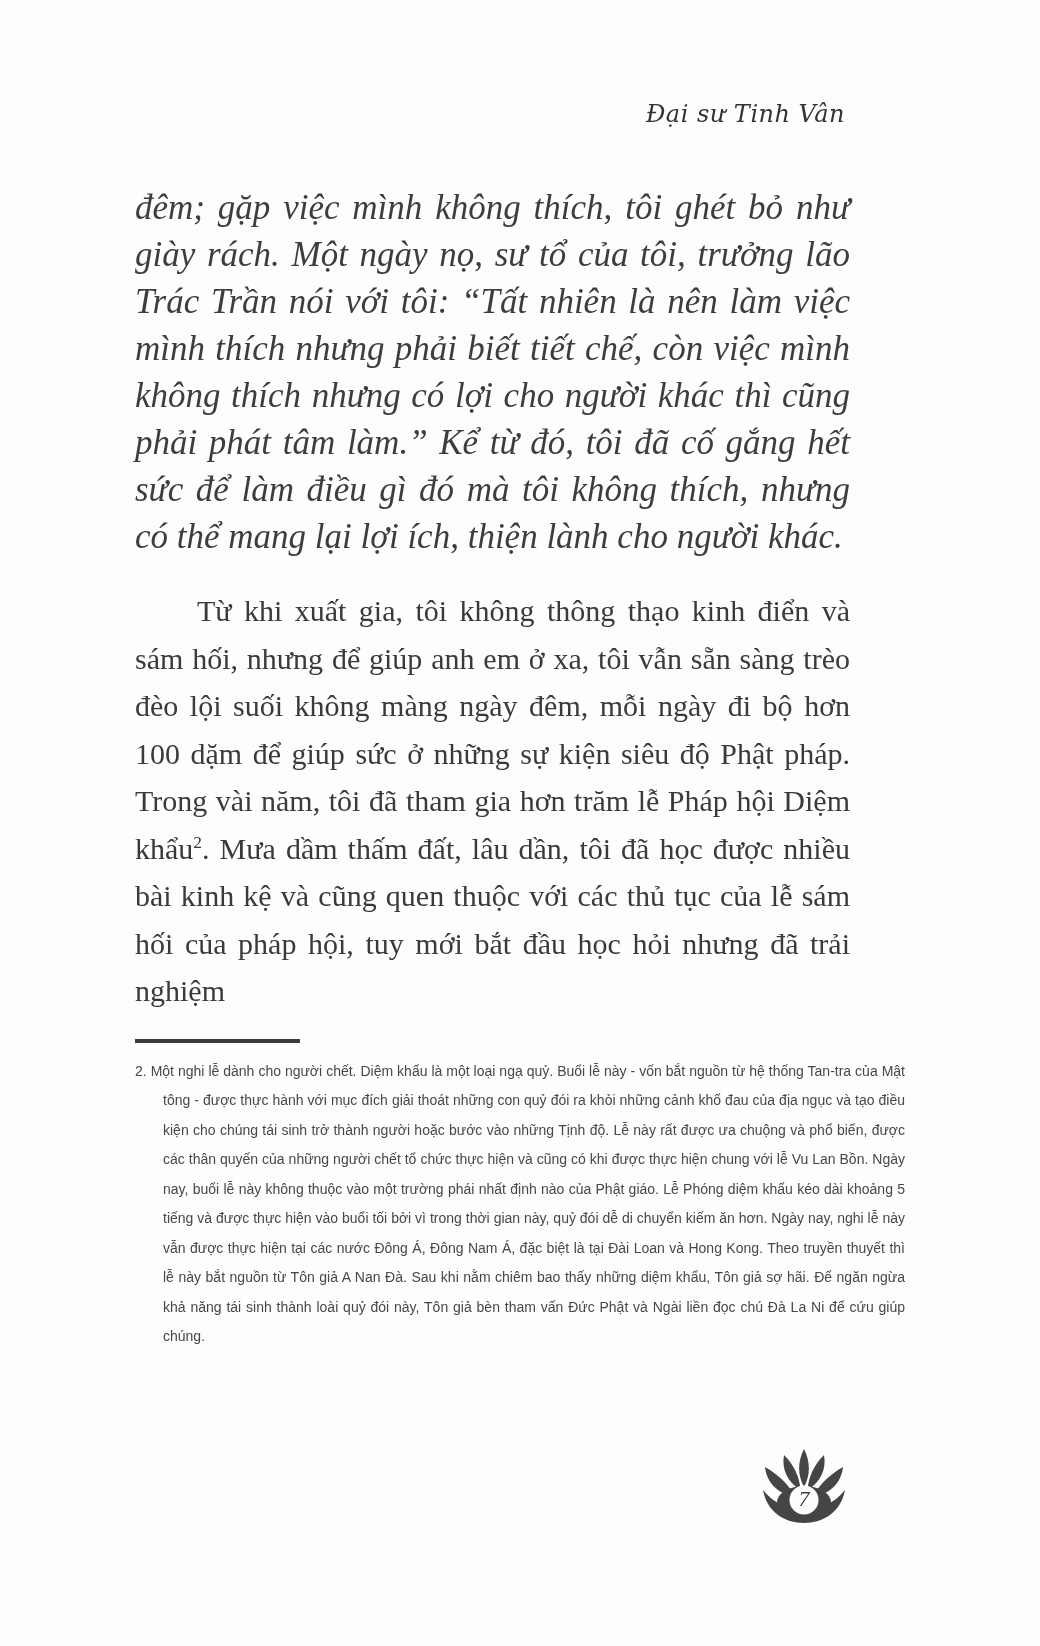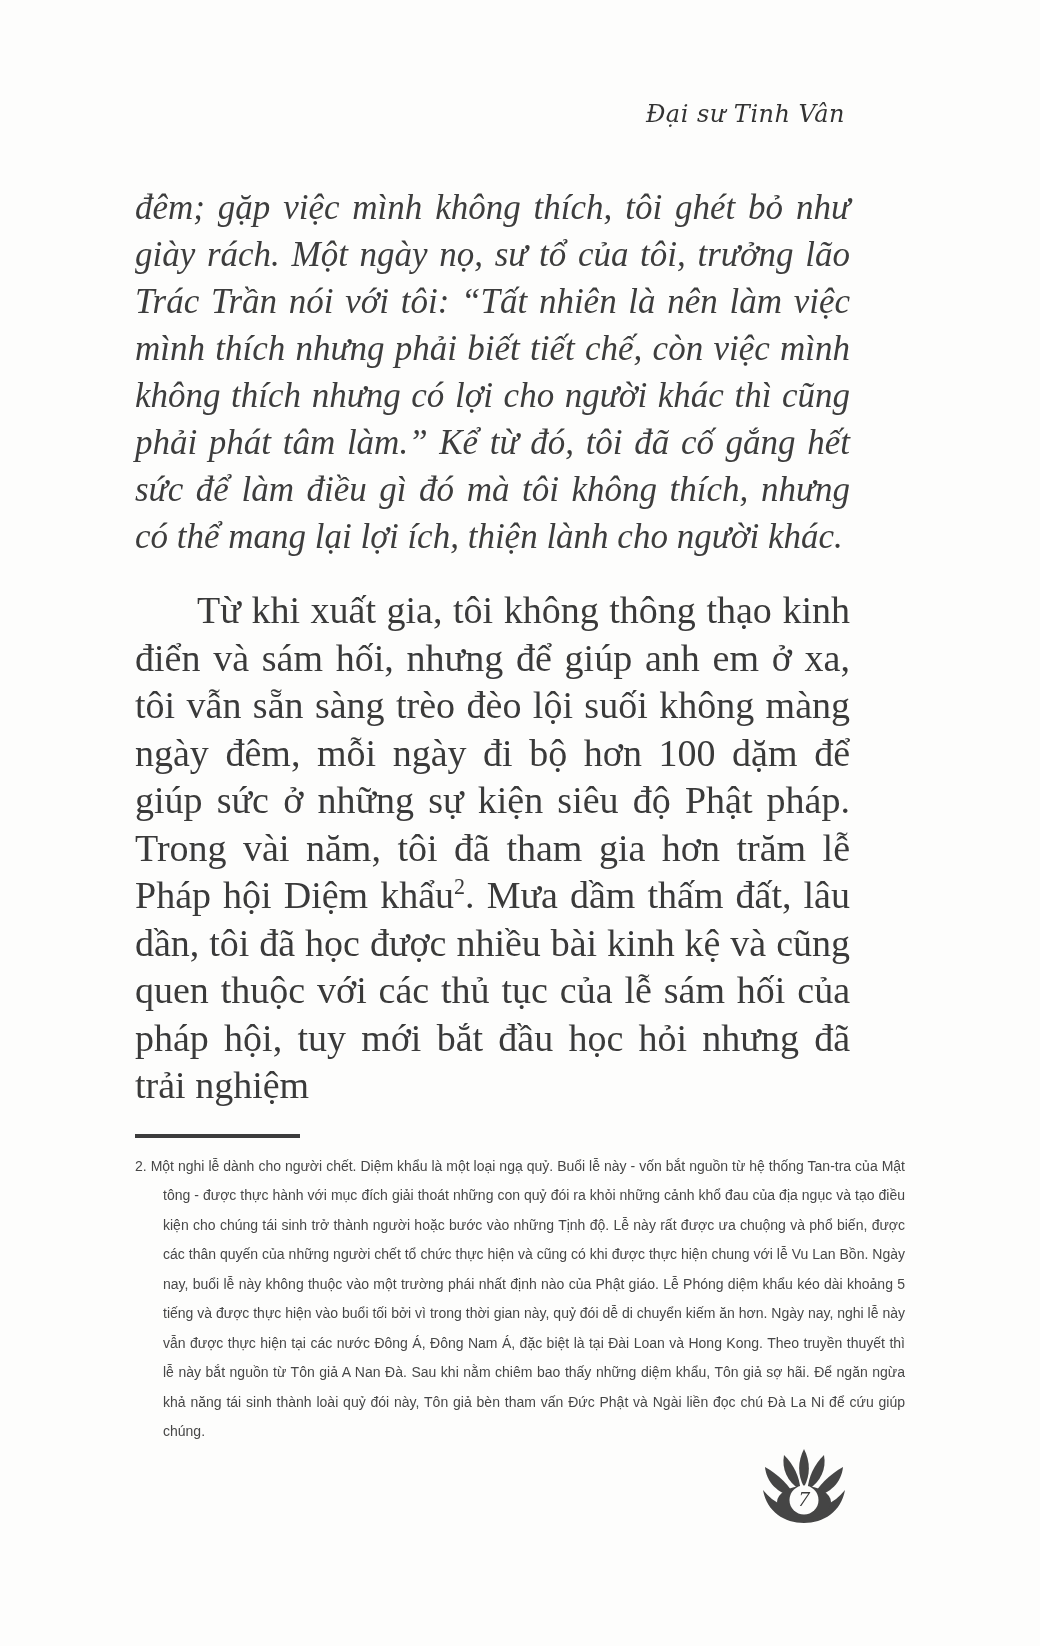--- a/index.html
+++ b/index.html
@@ -42,21 +42,21 @@
     color: #3a3a3a;
   }
   .para-italic {
     font-style: italic;
     font-size: 35px;
     line-height: 47px;
     margin-bottom: 27px;
     color: #3d3d3d;
   }
   .para-main {
-    font-size: 38px;
+    font-size: 30px;
     line-height: 47.5px;
     text-indent: 62px;
   }
   .para-main sup {
     font-size: 0.58em;
     line-height: 0;
     vertical-align: super;
   }
 
   

